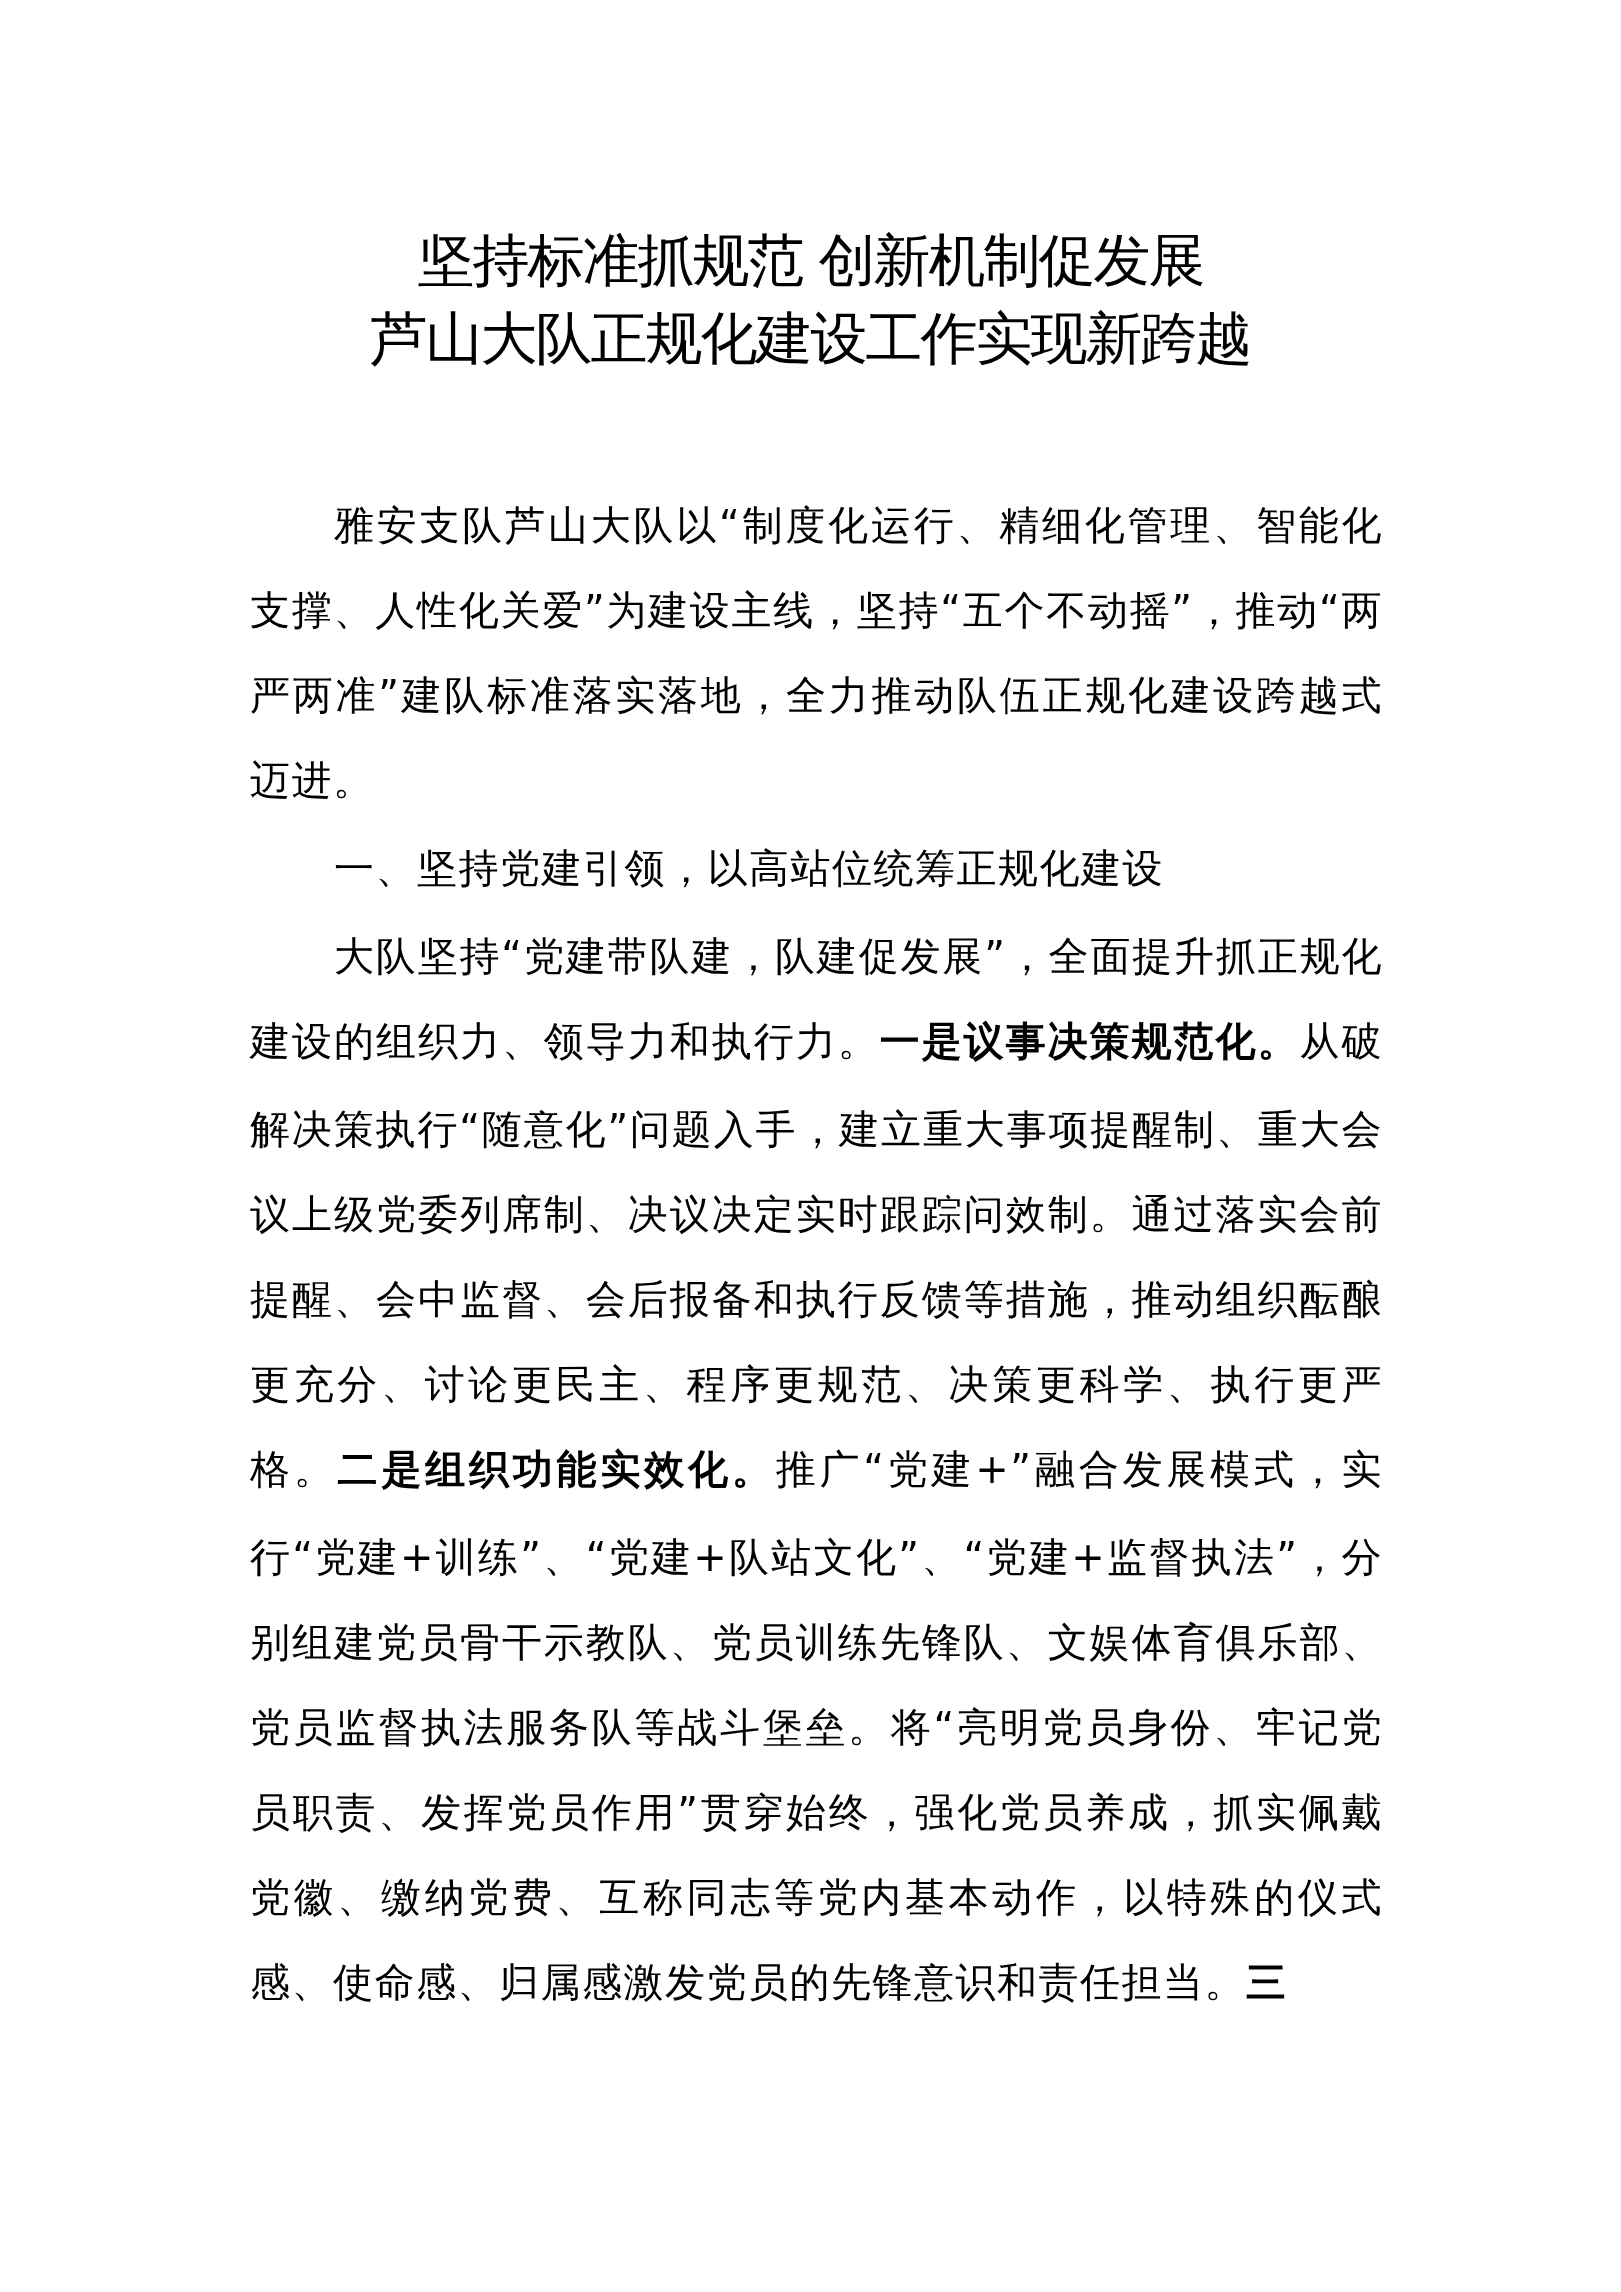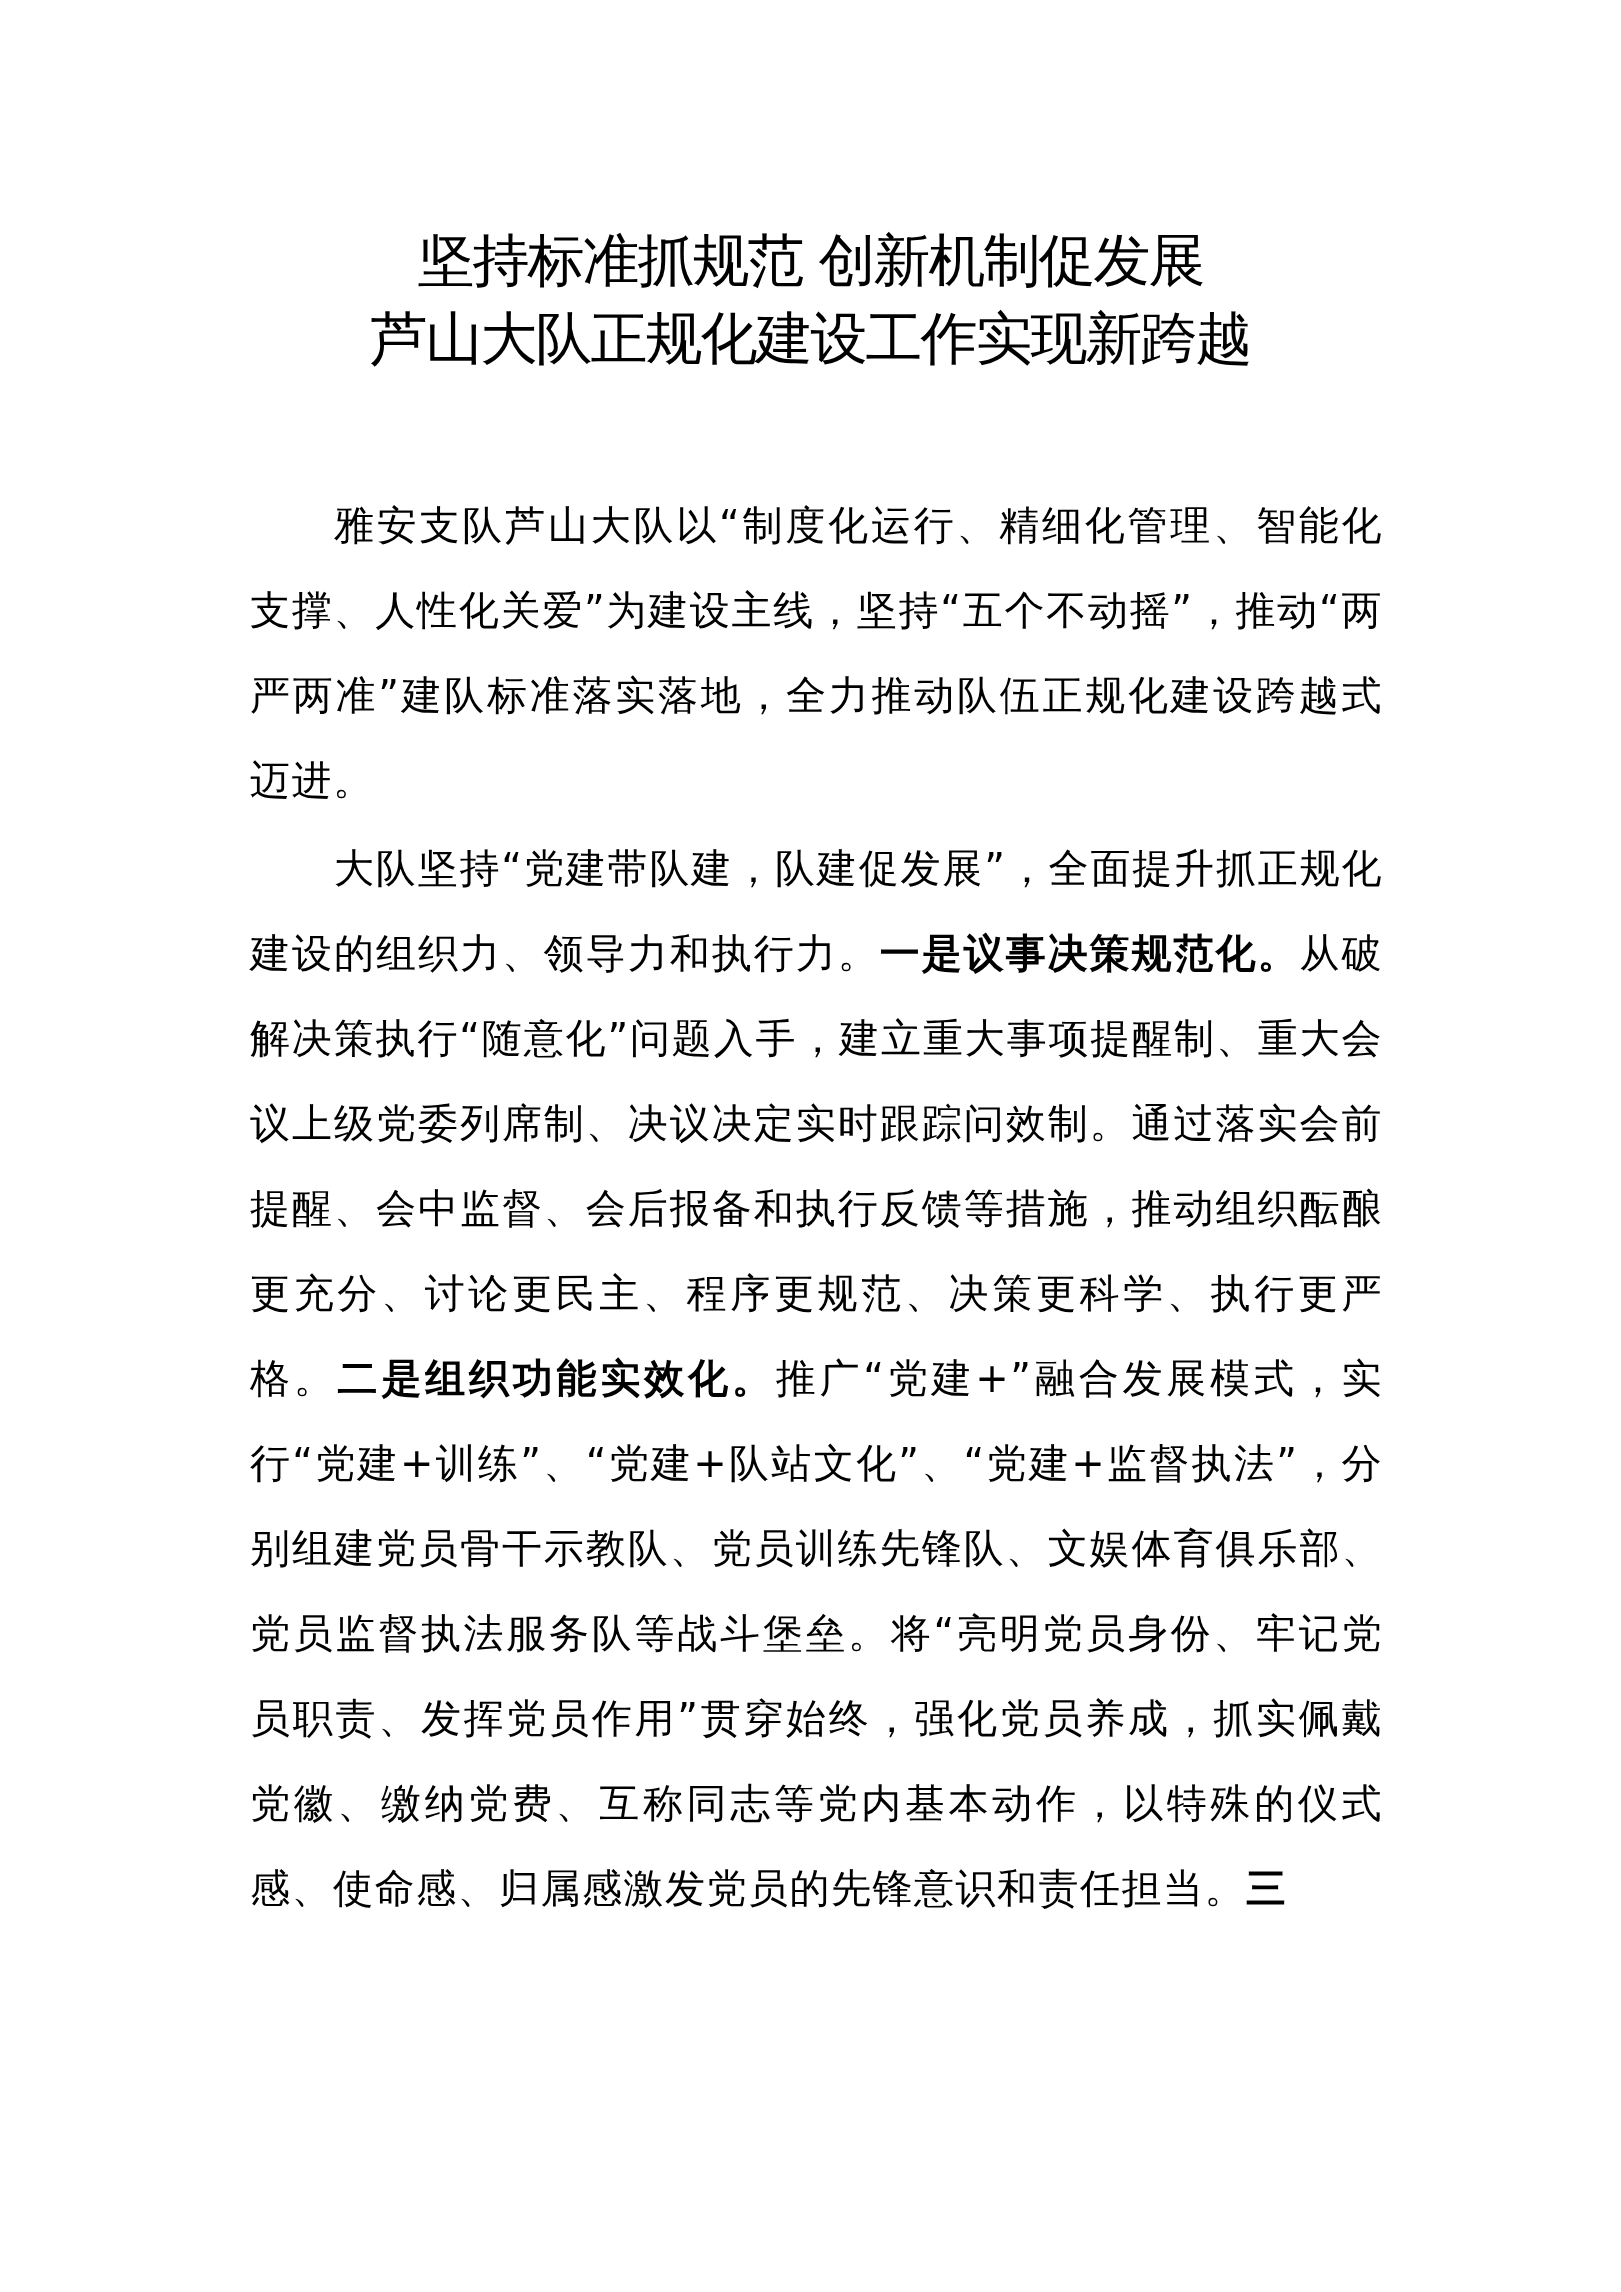--- a/index.html
+++ b/index.html
@@ -7,27 +7,28 @@
          font-family: "DejaVu Sans", "Liberation Sans", sans-serif; color: #000; }
   .page { position: absolute; left: 0; top: 0; width: 1621px; height: 2293px; background: #fff; }
   .title { position: absolute; left: 0; width: 1621px; text-align: center;
            font-size: 57px; line-height: 78px; letter-spacing: -2px; font-weight: normal; }
   .title.t1 { top: 221px; }
   .title.t2 { top: 299px; }
   .body { position: absolute; left: 247px; top: 480px; width: 1139px;
           font-size: 40px; line-height: 85px; text-align: justify; letter-spacing: 1.5px; }
   .body p { margin: 3px; text-indent: 84px; }
   .body p.heading { text-indent: 84px; }
-  .body b { font-weight: bold; }
+  .body b { font-weight: bold; font-family: Liberation Mono, monospace; }
 </style>
 </head>
 <body>
 
 <div class="page">
   <div class="title t1">坚持标准抓规范  创新机制促发展</div>
   <div class="title t2">芦山大队正规化建设工作实现新跨越</div>
 
   <div class="body">
     <p>雅安支队芦山大队以“制度化运行、精细化管理、智能化支撑、人性化关爱”为建设主线，坚持“五个不动摇”，推动“两严两准”建队标准落实落地，全力推动队伍正规化建设跨越式迈进。</p>
+    <p class="heading">一、坚持党建引领，以高站位统筹正规化建设</p>
     <p><span>大队坚持“党建带队建，队建促发展”，全面提升抓正规化建设的组织力、领导力和执行力。</span><b>一是议事决策规范化。</b><span>从破解决策执行“随意化”问题入手，建立重大事项提醒制、重大会议上级党委列席制、决议决定实时跟踪问效制。通过落实会前提醒、会中监督、会后报备和执行反馈等措施，推动组织酝酿更充分、讨论更民主、程序更规范、决策更科学、执行更严格。</span><b>二是组织功能实效化。</b><span>推广“党建+”融合发展模式，实行“党建+训练”、“党建+队站文化”、“党建+监督执法”，分别组建党员骨干示教队、党员训练先锋队、文娱体育俱乐部、党员监督执法服务队等战斗堡垒。将“亮明党员身份、牢记党员职责、发挥党员作用”贯穿始终，强化党员养成，抓实佩戴党徽、缴纳党费、互称同志等党内基本动作，以特殊的仪式感、使命感、归属感激发党员的先锋意识和责任担当。</span><b>三</b></p>
   </div>
 </div>
 
 
 </body></html>

